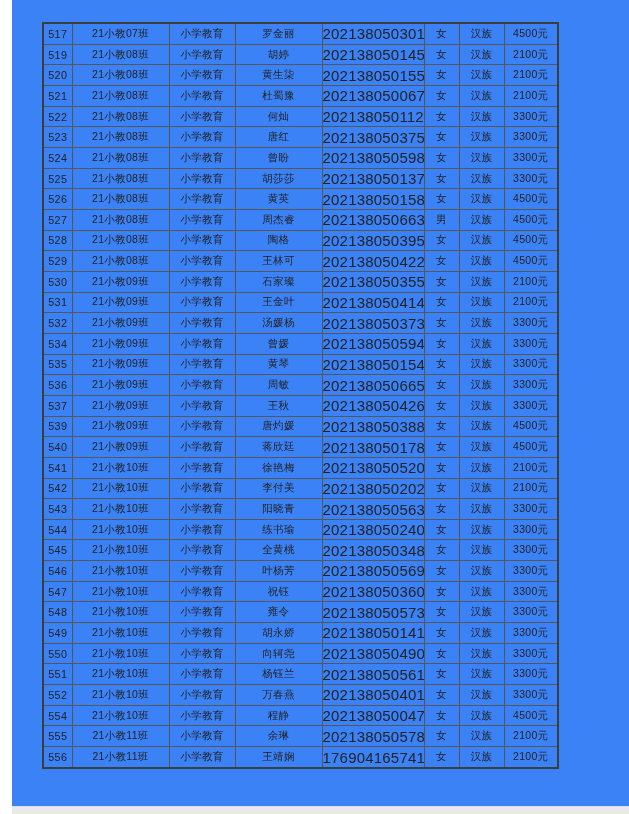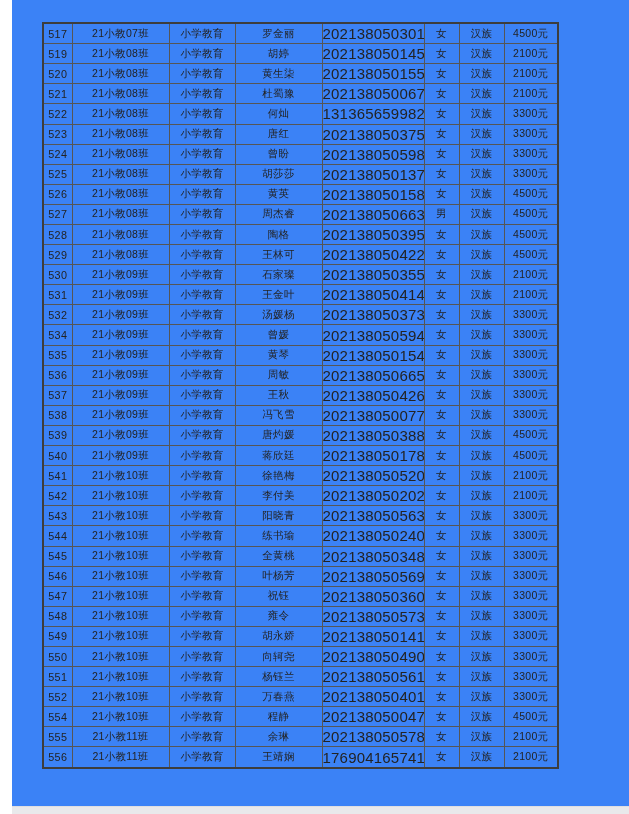--- a/index.html
+++ b/index.html
@@ -113,21 +113,21 @@
           <td class="c-id">202138050067</td>
           <td class="c-gender">女</td>
           <td class="c-ethnic">汉族</td>
           <td class="c-amount">2100元</td>
         </tr>
         <tr>
           <td class="c-no">522</td>
           <td class="c-class">21小教08班</td>
           <td class="c-major">小学教育</td>
           <td class="c-name">何灿</td>
-          <td class="c-id">131365659982</td>
+          <td class="c-id">202138050112</td>
           <td class="c-gender">女</td>
           <td class="c-ethnic">汉族</td>
           <td class="c-amount">3300元</td>
         </tr>
         <tr>
           <td class="c-no">523</td>
           <td class="c-class">21小教08班</td>
           <td class="c-major">小学教育</td>
           <td class="c-name">唐红</td>
           <td class="c-id">202138050375</td>
@@ -254,30 +254,20 @@
           <td class="c-gender">女</td>
           <td class="c-ethnic">汉族</td>
           <td class="c-amount">3300元</td>
         </tr>
         <tr>
           <td class="c-no">537</td>
           <td class="c-class">21小教09班</td>
           <td class="c-major">小学教育</td>
           <td class="c-name">王秋</td>
           <td class="c-id">202138050426</td>
-          <td class="c-gender">女</td>
-          <td class="c-ethnic">汉族</td>
-          <td class="c-amount">3300元</td>
-        </tr>
-        <tr>
-          <td class="c-no">538</td>
-          <td class="c-class">21小教09班</td>
-          <td class="c-major">小学教育</td>
-          <td class="c-name">冯飞雪</td>
-          <td class="c-id">202138050077</td>
           <td class="c-gender">女</td>
           <td class="c-ethnic">汉族</td>
           <td class="c-amount">3300元</td>
         </tr>
         <tr>
           <td class="c-no">539</td>
           <td class="c-class">21小教09班</td>
           <td class="c-major">小学教育</td>
           <td class="c-name">唐灼媛</td>
           <td class="c-id">202138050388</td>

